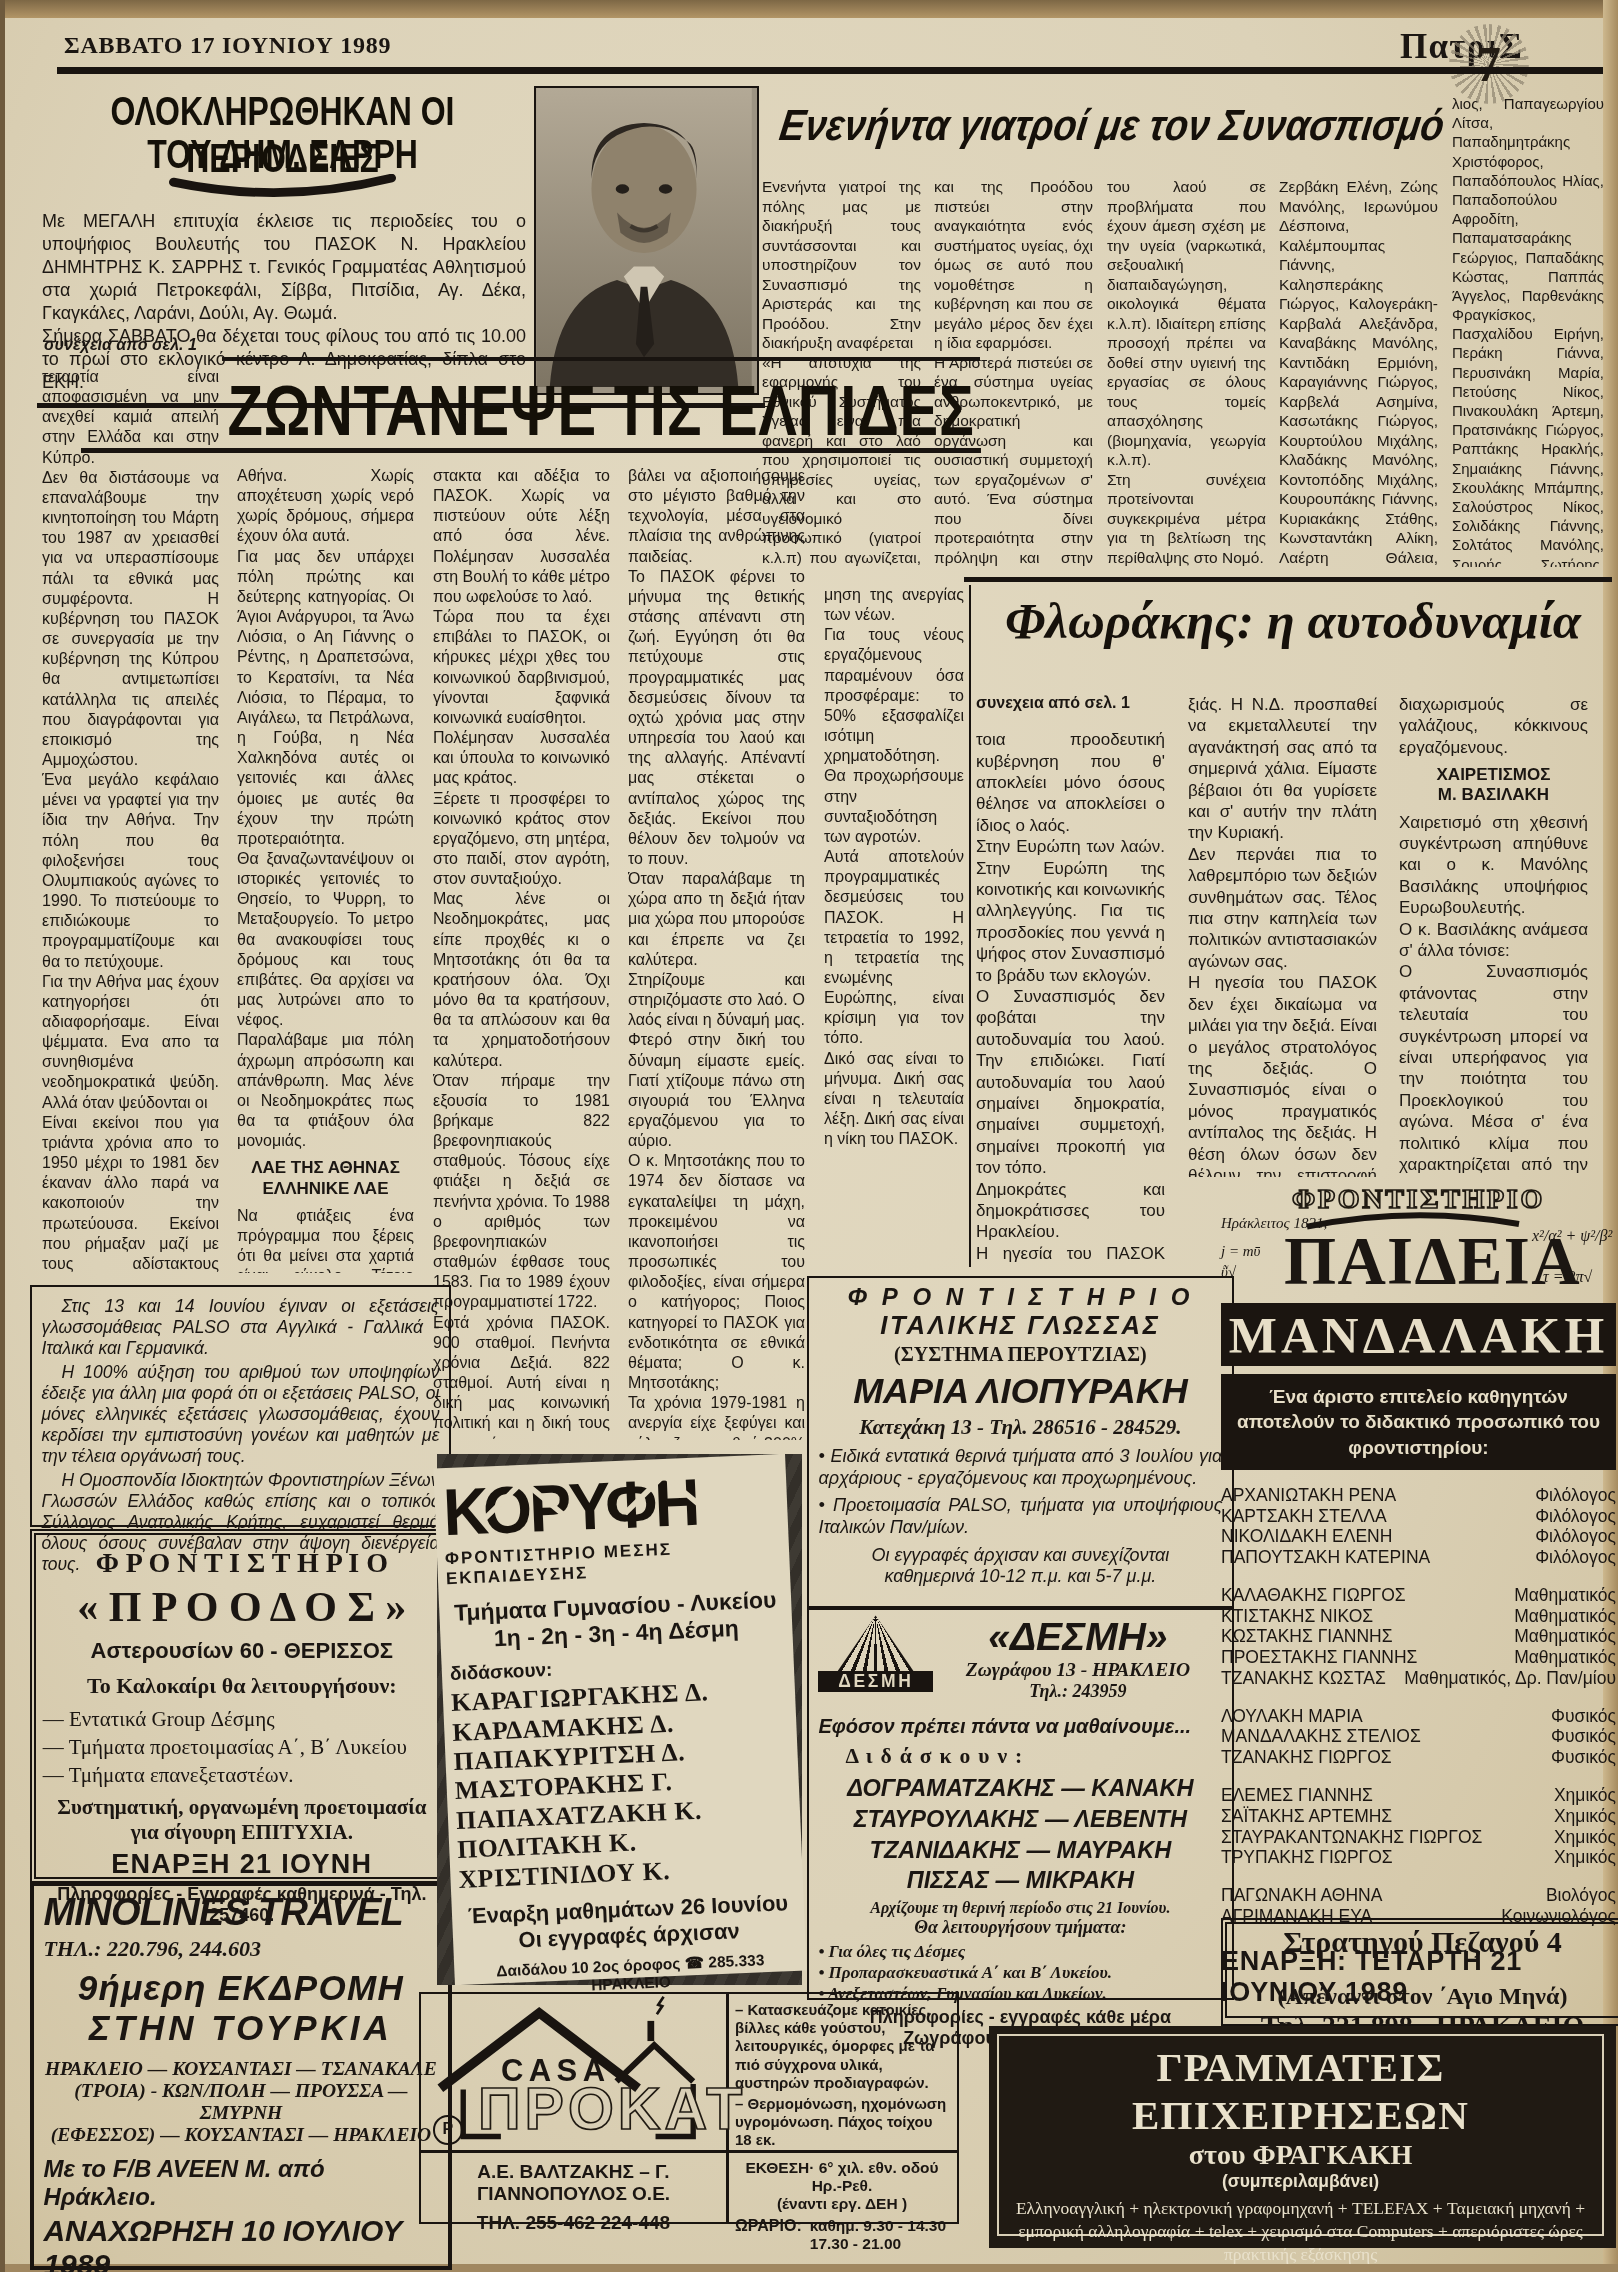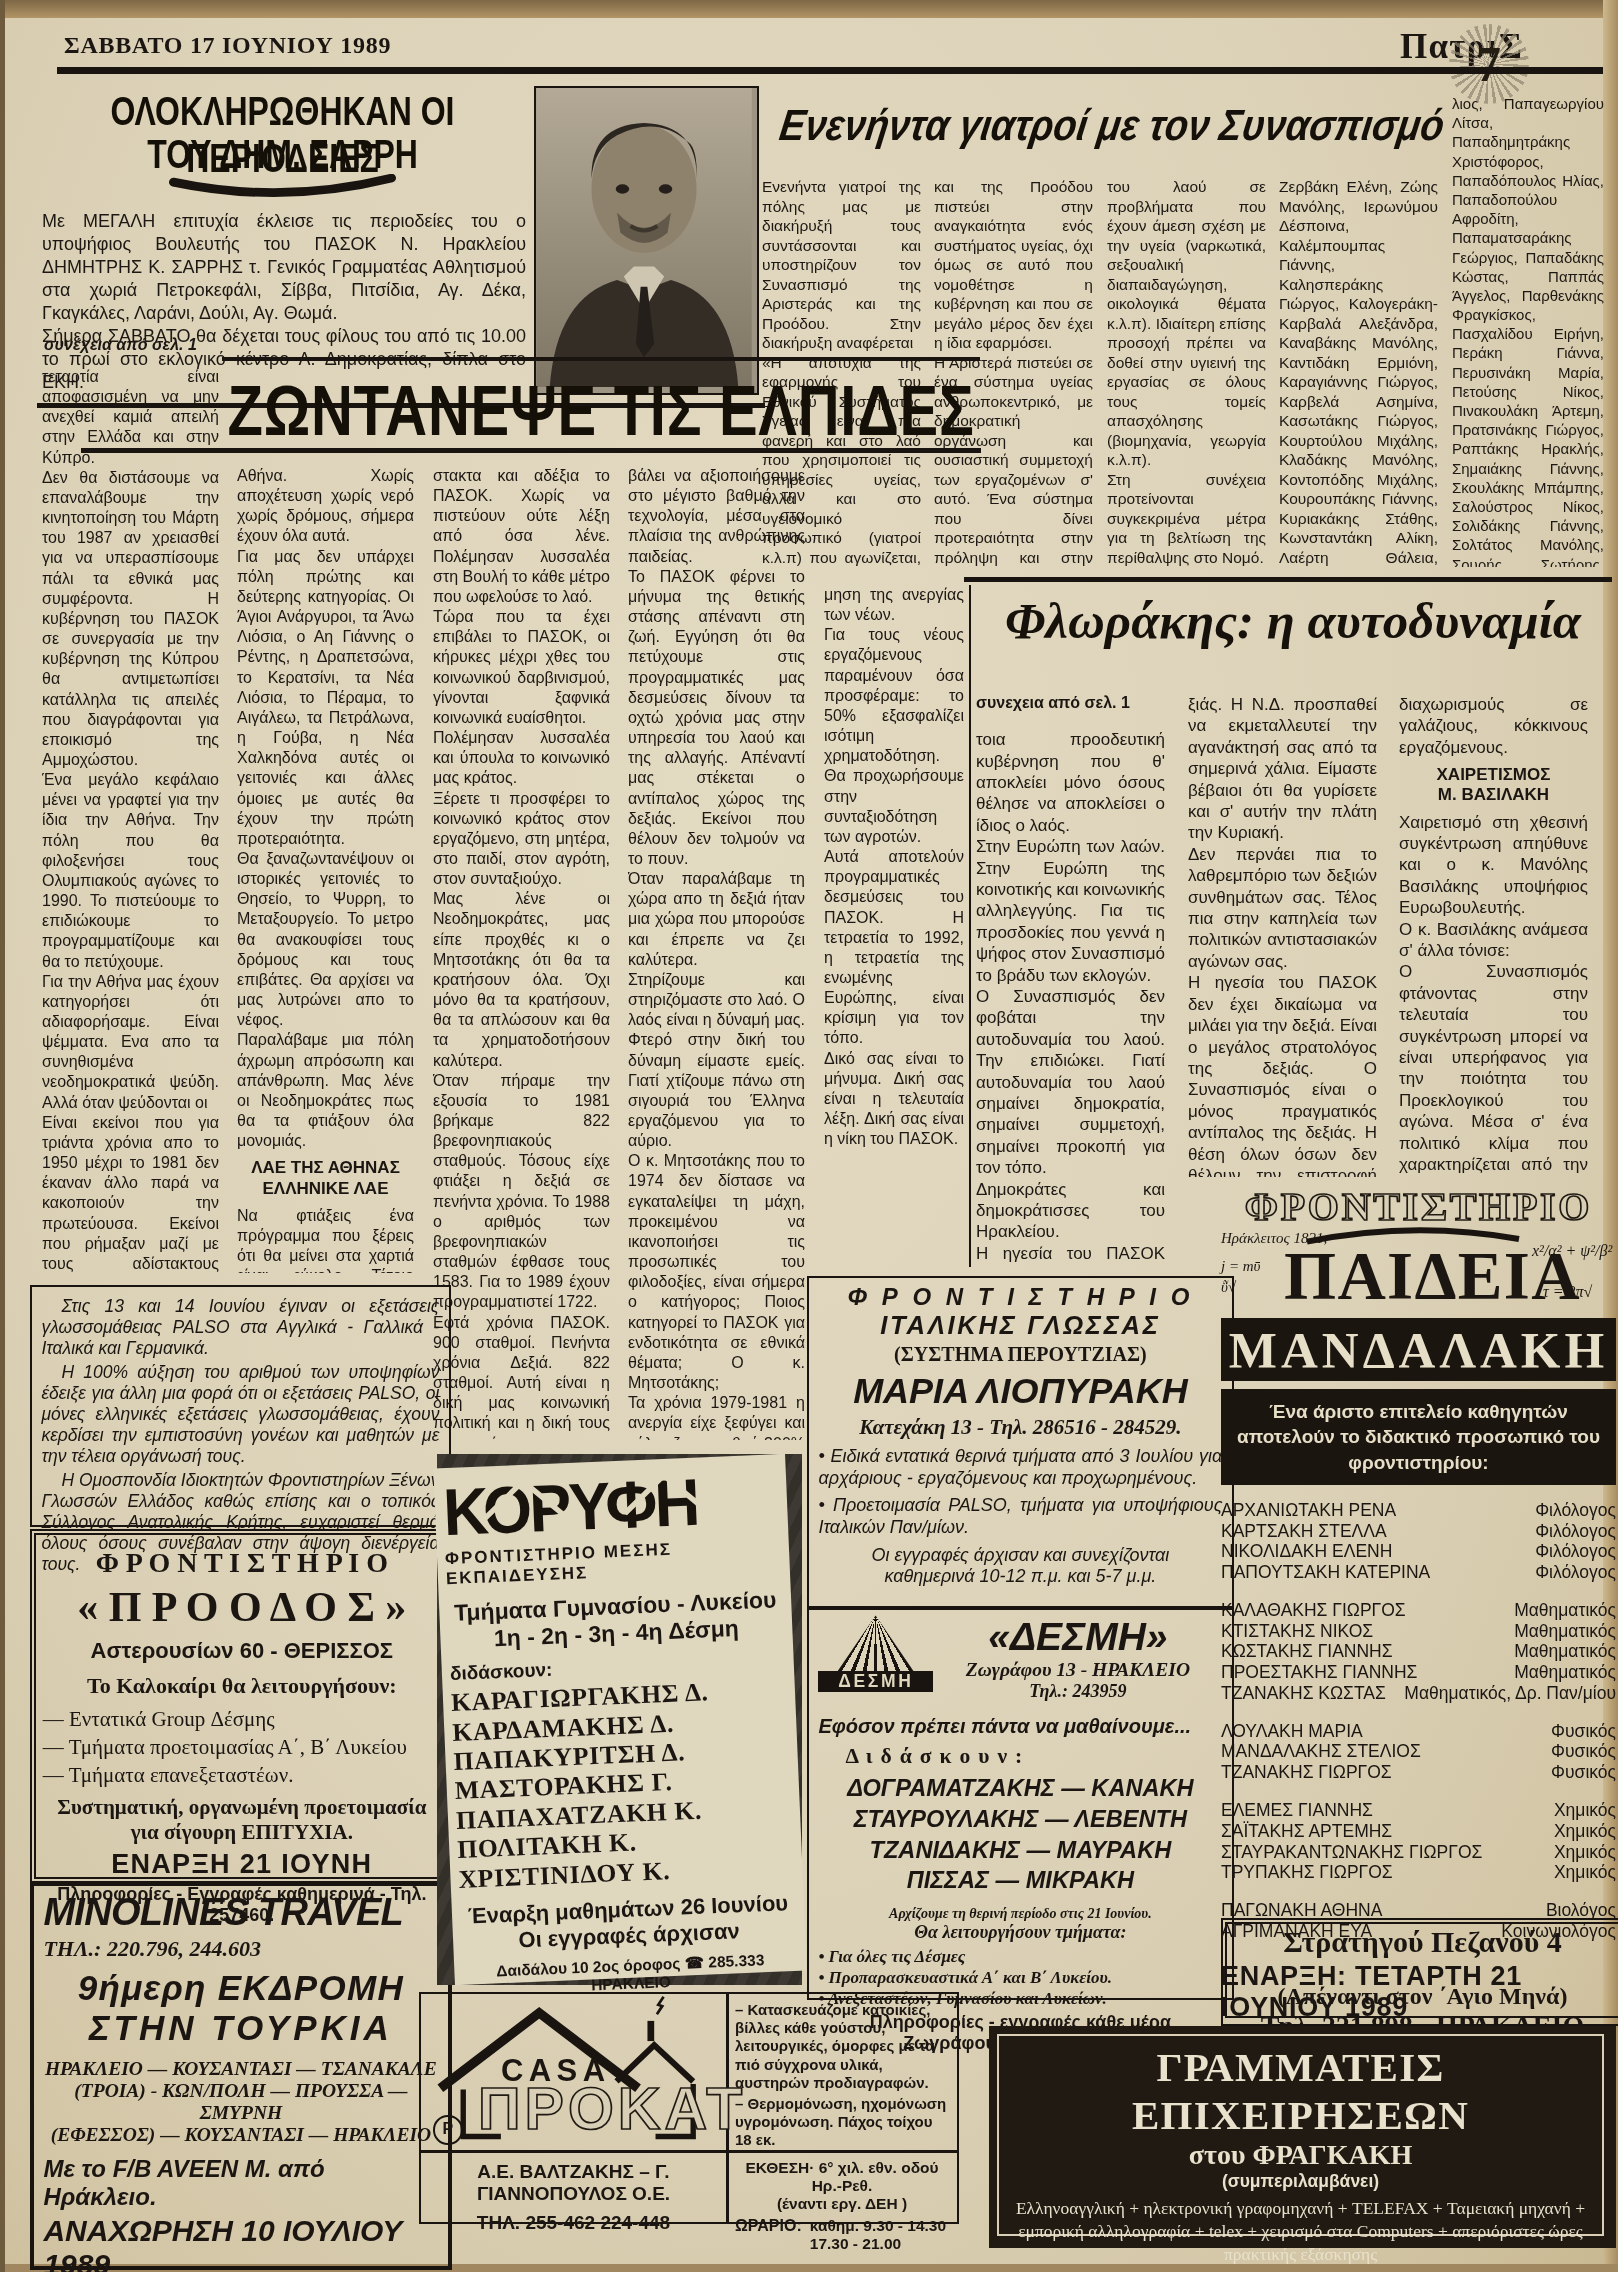--- a/index.html
+++ b/index.html
@@ -294,33 +294,33 @@
       </div>
     </div>
     <div class="b i" style="font-size:20px;margin-top:5.4px;">Εφόσον πρέπει πάντα να μαθαίνουμε...</div>
     <div class="serif b" style="font-size:21.6px;margin-top:6.7px;margin-left:27px;letter-spacing:1.3px;">Δ ι δ ά σ κ ο υ ν :</div>
     <div class="ctr b i" style="font-size:23.6px;line-height:1.3;margin-top:4px;">
       <div>ΔΟΓΡΑΜΑΤΖΑΚΗΣ — ΚΑΝΑΚΗ</div>
       <div>ΣΤΑΥΡΟΥΛΑΚΗΣ — ΛΕΒΕΝΤΗ</div>
       <div>ΤΖΑΝΙΔΑΚΗΣ — ΜΑΥΡΑΚΗ</div>
       <div>ΠΙΣΣΑΣ — ΜΙΚΡΑΚΗ</div>
     </div>
-    <div class="ctr serif b i" style="font-size:14px;margin-top:10px;">Αρχίζουμε τη θερινή περίοδο στις 21 Ιουνίου.</div>
+    <div class="ctr serif b i" style="font-size:16px;margin-top:3px;">Αρχίζουμε τη θερινή περίοδο στις 21 Ιουνίου.</div>
     <div class="ctr serif b i" style="font-size:18px;">Θα λειτουργήσουν τμήματα:</div>
     <div class="serif b i" style="font-size:17px;line-height:1.25;margin-top:2.7px;">
       <div>• Για όλες τις Δέσμες</div>
       <div>• Προπαρασκευαστικά Α΄ και Β΄ Λυκείου.</div>
       <div>• Ανεξεταστέων, Γυμνασίου και Λυκείων.</div>
     </div>
     <div class="ctr b" style="font-size:18px;margin-top:2.7px;">Πληροφορίες - εγγραφές κάθε μέρα</div>
     <div class="ctr b" style="font-size:18px;">Ζωγράφου 13 - Τηλ. 243959</div>
   </div>
 
   <div class="abs" style="left:1221px;top:1183px;width:395px;height:704px;">
-    <div class="ctr serif b outline-txt" style="font-size:40px;letter-spacing:2.7px;">ΦΡΟΝΤΙΣΤΗΡΙΟ</div>
+    <div class="ctr serif b outline-txt" style="font-size:28px;letter-spacing:2.7px;">ΦΡΟΝΤΙΣΤΗΡΙΟ</div>
     <div style="position:relative;height:88px;">
       <div class="abs serif i" style="left:0;top:0;font-size:15px;">Ηράκλειτος 1821,</div>
       <div class="abs serif i" style="left:0;top:28px;font-size:15px;">j = mῡ</div>
       <div class="abs serif i" style="left:0;top:49px;font-size:15px;">ῧ√</div>
       <svg class="abs" style="left:81px;top:-2.7px;" width="222" height="20" viewBox="0 0 330 30">
         <path d="M6,22 Q165,-10 324,18" fill="none" stroke="#191410" stroke-width="9"></path>
       </svg>
       <div class="abs serif b" style="left:63px;top:6.7px;font-size:67px;letter-spacing:1.3px;">ΠΑΙΔΕΙΑ</div>
       <div class="abs serif i" style="left:311px;top:12px;font-size:16px;">x²/α² + ψ²/β²</div>
       <div class="abs serif i" style="left:322px;top:53px;font-size:16px;">τ = 2π√</div>

